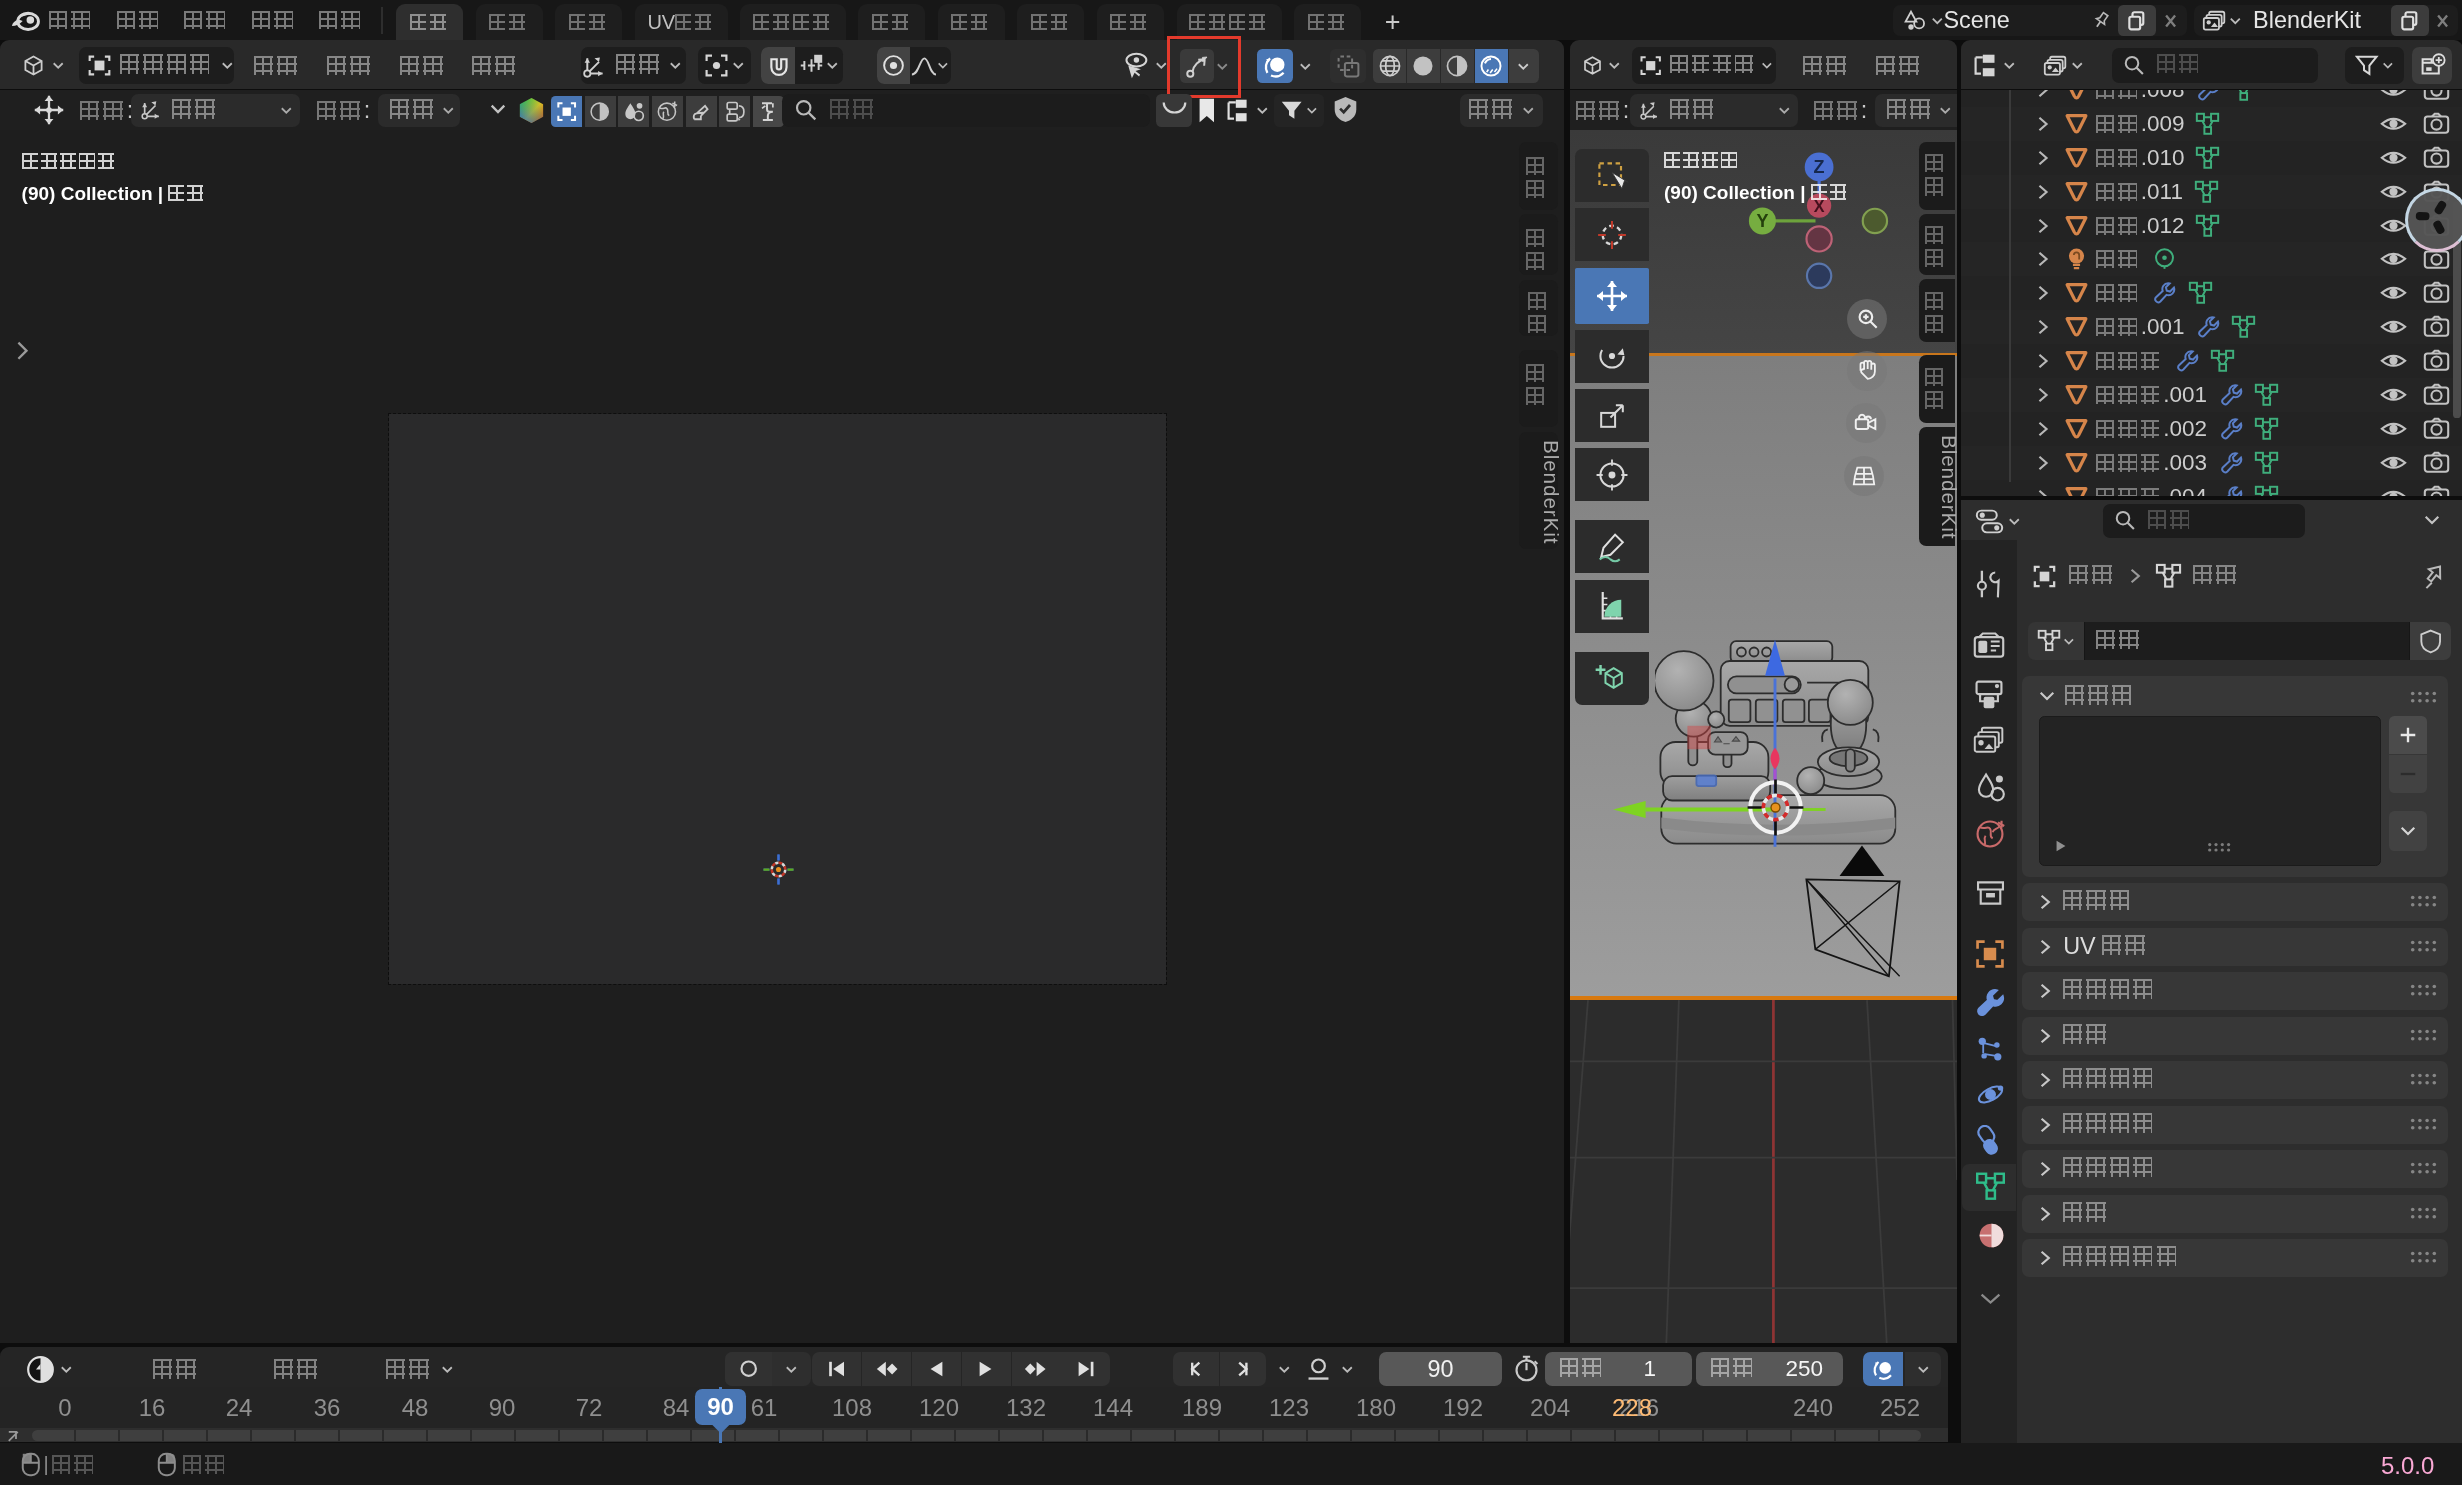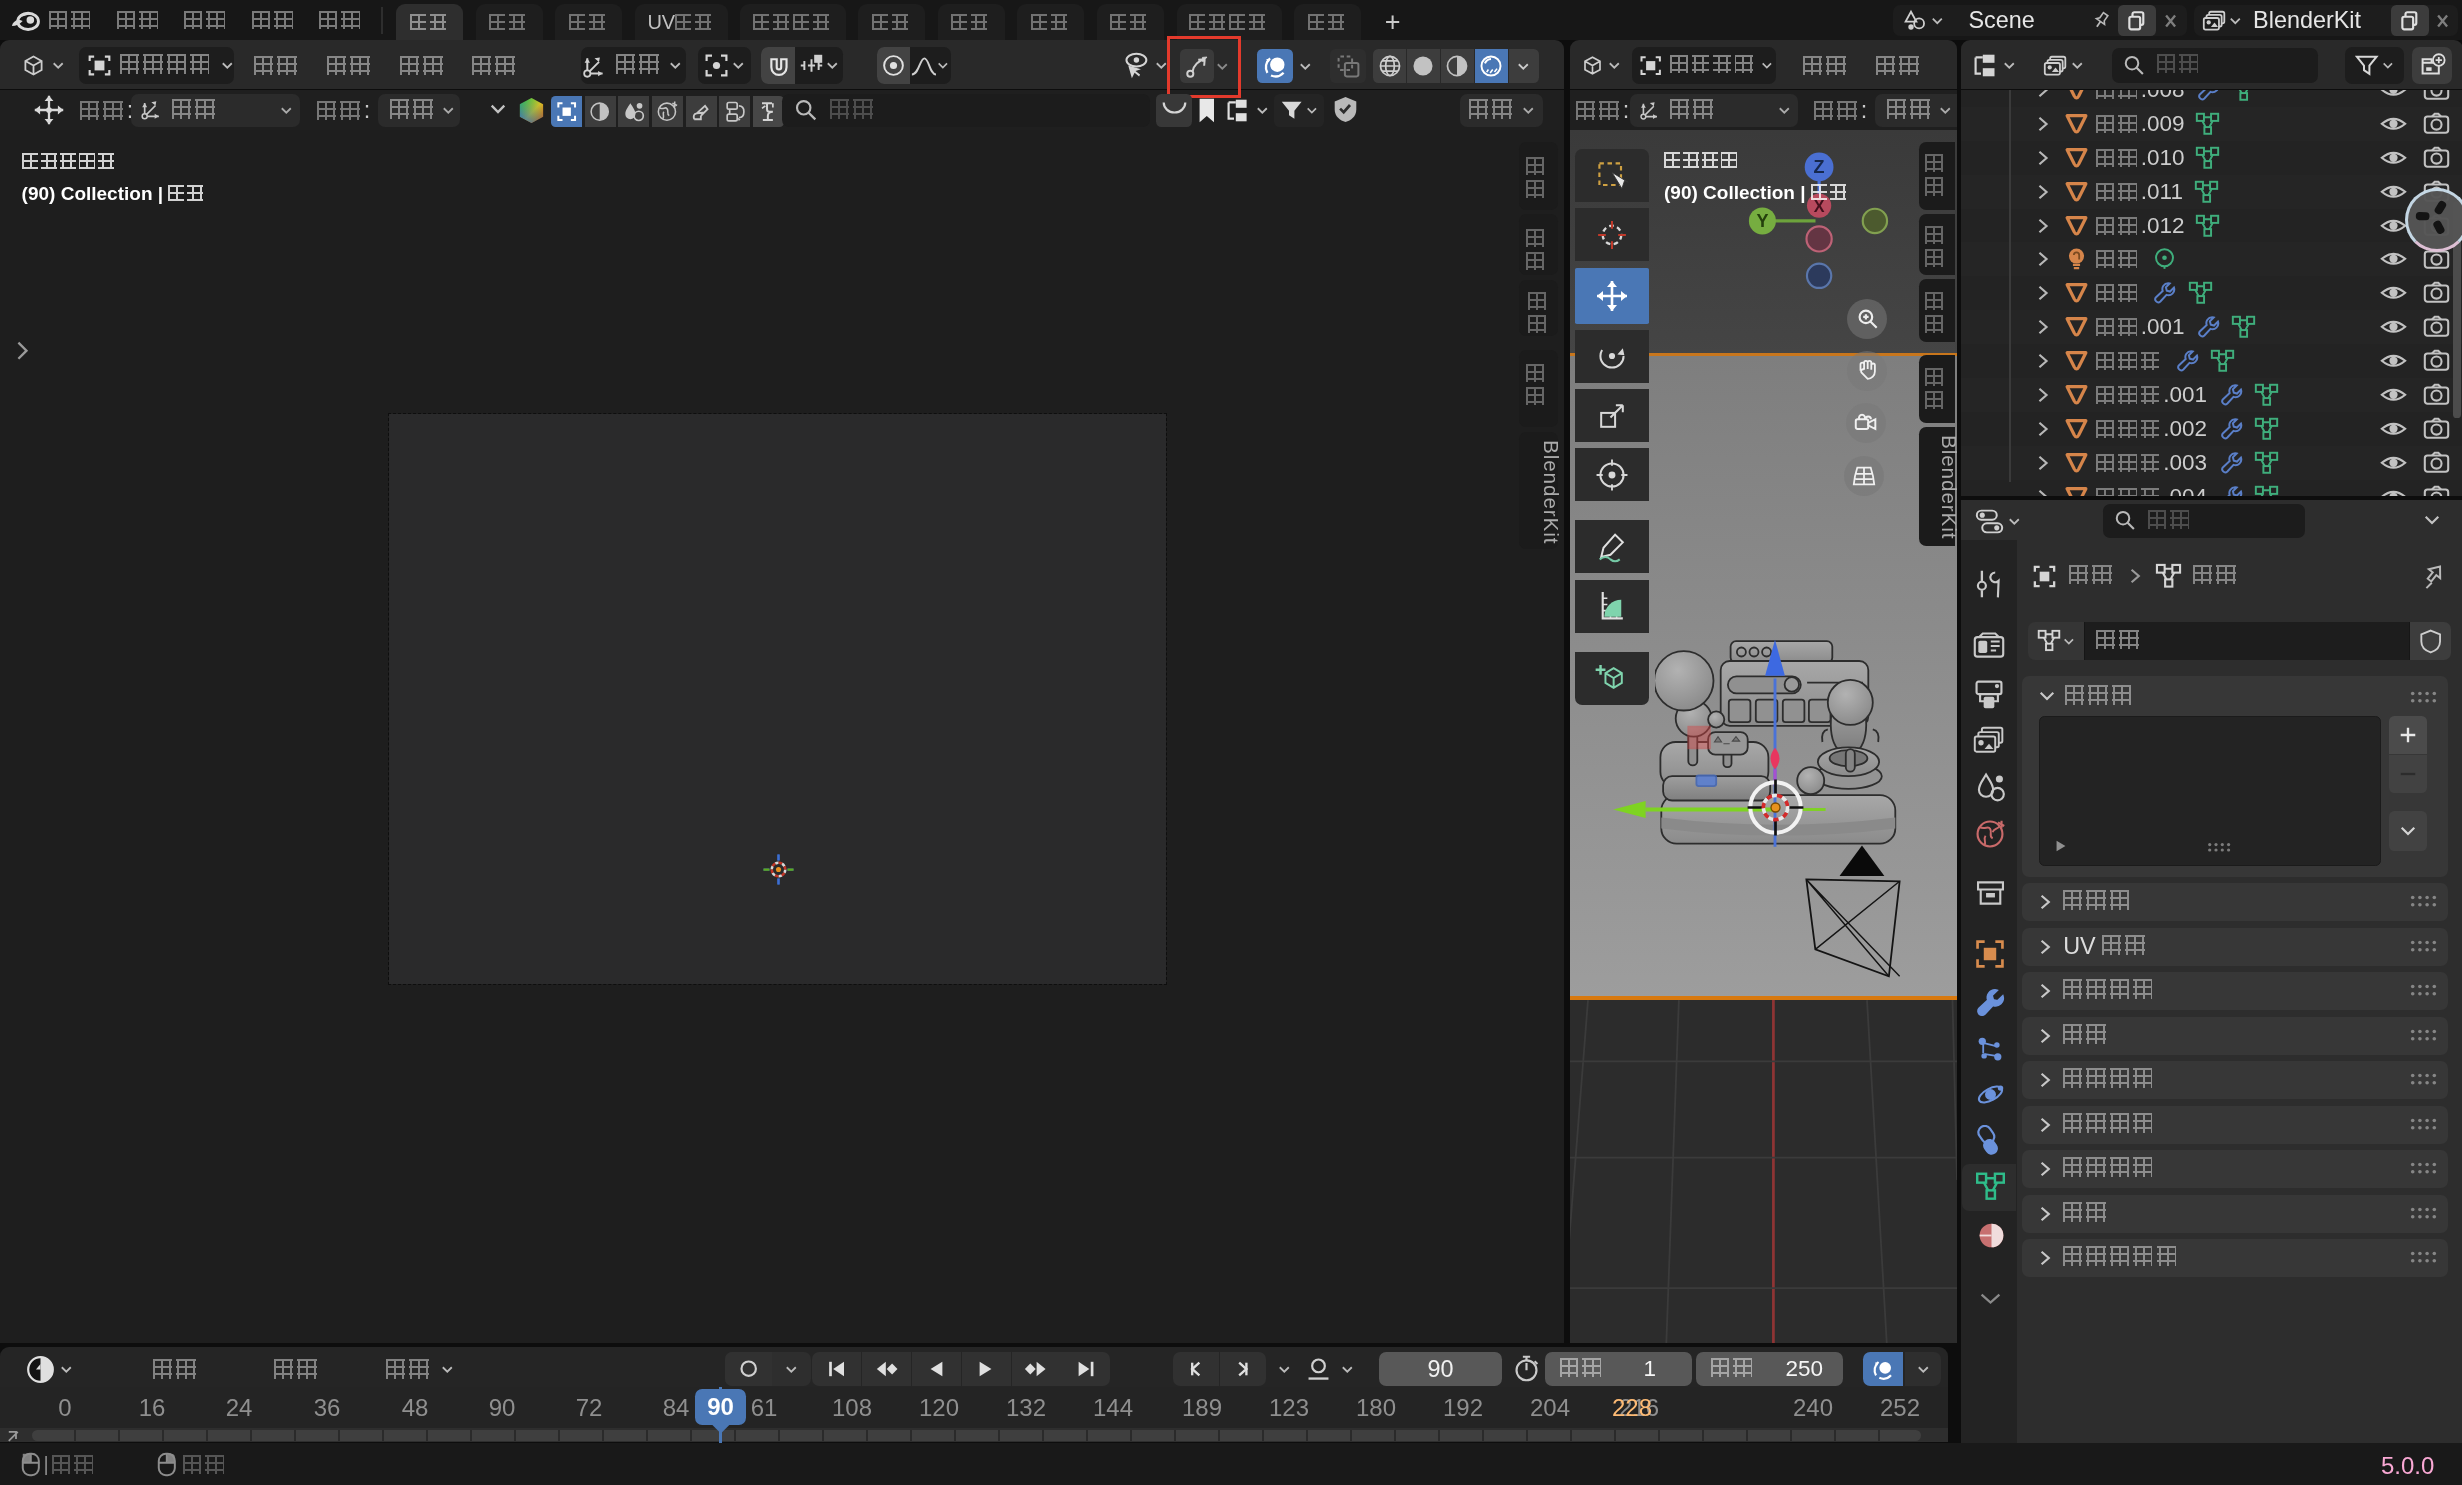--- a/index.html
+++ b/index.html
@@ -72,21 +72,21 @@
 
 <div class="ab row" style="left:1893px;top:5.4px;width:294px;height:31px;background:#1d1d1d;border-radius:7.2px">
  <svg width="27" height="23.4" viewBox="0 0 30 26" style="margin-left:9px">
         <path d="M10 3 L16 14 H4 Z" fill="none" stroke="#cfcfcf" stroke-width="2"></path>
         <circle cx="19" cy="16" r="5.5" fill="none" stroke="#cfcfcf" stroke-width="2"></circle>
         <circle cx="10" cy="20" r="3" fill="#cfcfcf"></circle>
       </svg>
  <svg width="12.6" height="9" viewBox="0 0 14 10" style="margin-left:1.8px">
         <path d="M2 3 L7 8 L12 3" stroke="#bbb" stroke-width="2" fill="none"></path>
       </svg>
- <span style="font-size:23.4px;color:#e6e6e6;margin-left:25px">Scene</span>
+ <span style="font-size:23.4px;color:#e6e6e6;margin-left:0">Scene</span>
  <svg width="20" height="21.6" viewBox="0 0 22 24" style="margin-left:auto">
         <g transform="rotate(35 11 12)">
           <path d="M8 3 h6 v7 l2.5 3 h-11 L8 10z" fill="none" stroke="#b9b9b9" stroke-width="1.8"></path>
           <path d="M11 13 v7" stroke="#b9b9b9" stroke-width="2"></path>
         </g>
       </svg>
  <div class="row" style="width:38px;height:31px;background:#3c3c3c;border-radius:5.4px;margin-left:7.2px;justify-content:center">
  <svg width="20" height="21.6" viewBox="0 0 22 24">
           <rect x="6" y="2.5" width="12" height="14" rx="2" fill="none" stroke="#e0e0e0" stroke-width="2.4"></rect>
           <rect x="2.5" y="7.5" width="12" height="14" rx="2" fill="#3c3c3c" stroke="#e0e0e0" stroke-width="2.4"></rect>

